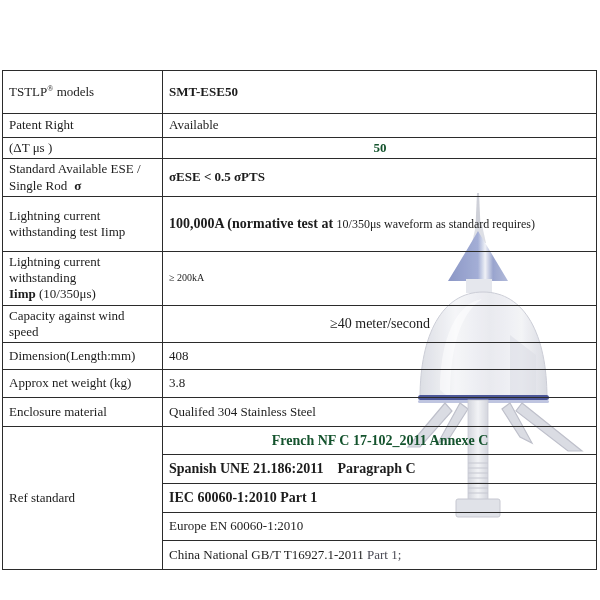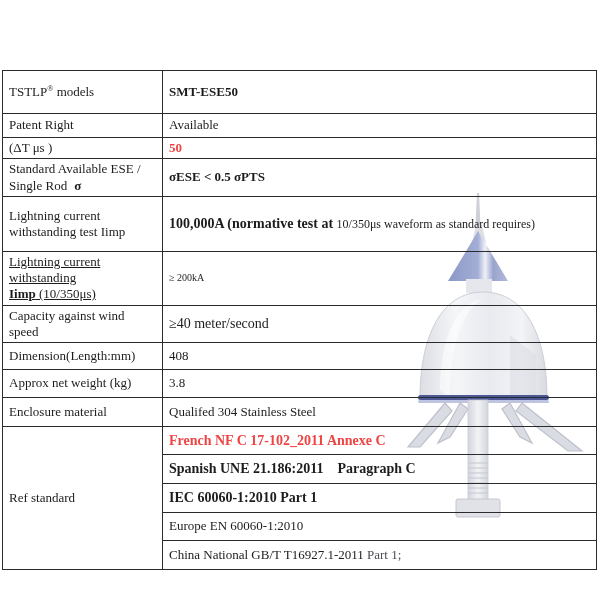--- a/index.html
+++ b/index.html
@@ -46,23 +46,23 @@
   .r9  { height: 28px; }
   .r10 { height: 29px; }
   .r11 { height: 28px; }
   .r12 { height: 29px; }
   .r13 { height: 29px; }
   .r14 { height: 28px; }
   .r15 { height: 29px; }
 
   .bold { font-weight: bold; }
   .big-bold { font-weight: bold; font-size: 15px; }
-  .red { color: #ef4444; }
+  .red { color: #14532d; text-align: center; }
   .small-note { font-size: 12px; font-weight: normal; }
-  .cond { font-size: 11.5px; text-decoration: underline; }
+  .cond { font-size: 11.5px; }
   .gap-left { margin-left: 14px; }
   .sigma-gap { margin-left: 7px; font-weight: bold; }
   .muted { color: #4a4a55; text-align: center; }
   sup.reg { font-size: 8px; vertical-align: super; }
 </style>
 </head>
 <body>
 
 <svg class="rod-illustration" viewBox="0 0 210 345" xmlns="http://www.w3.org/2000/svg" aria-hidden="true">
   <defs>
@@ -158,21 +158,21 @@
     </tr>
     <tr class="r6">
       <td class="label-cell cond">
         <span>Lightning current withstanding</span><br>
         <span class="bold">Iimp</span><span> (10/350μs)</span>
       </td>
       <td class="value-cell" style="font-size:10px;">≥ 200kA</td>
     </tr>
     <tr class="r7">
       <td class="label-cell">Capacity against wind speed</td>
-      <td class="value-cell" style="font-size:14px;">≥40 meter/second</td>
+      <td class="value-cell" style="font-size:14px;text-align:center;">≥40 meter/second</td>
     </tr>
     <tr class="r8">
       <td class="label-cell">Dimension(Length:mm)</td>
       <td class="value-cell">408</td>
     </tr>
     <tr class="r9">
       <td class="label-cell">Approx net weight (kg)</td>
       <td class="value-cell">3.8</td>
     </tr>
     <tr class="r10">

